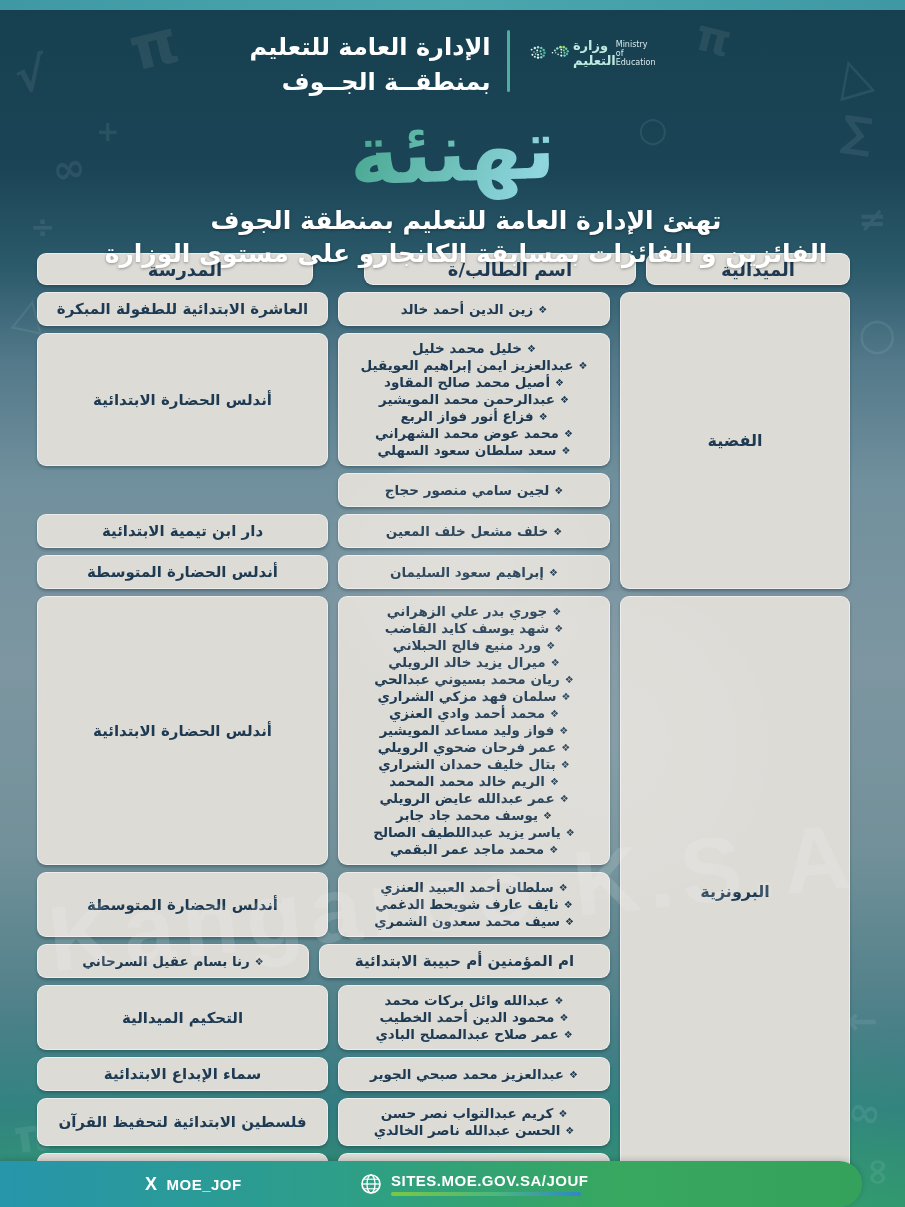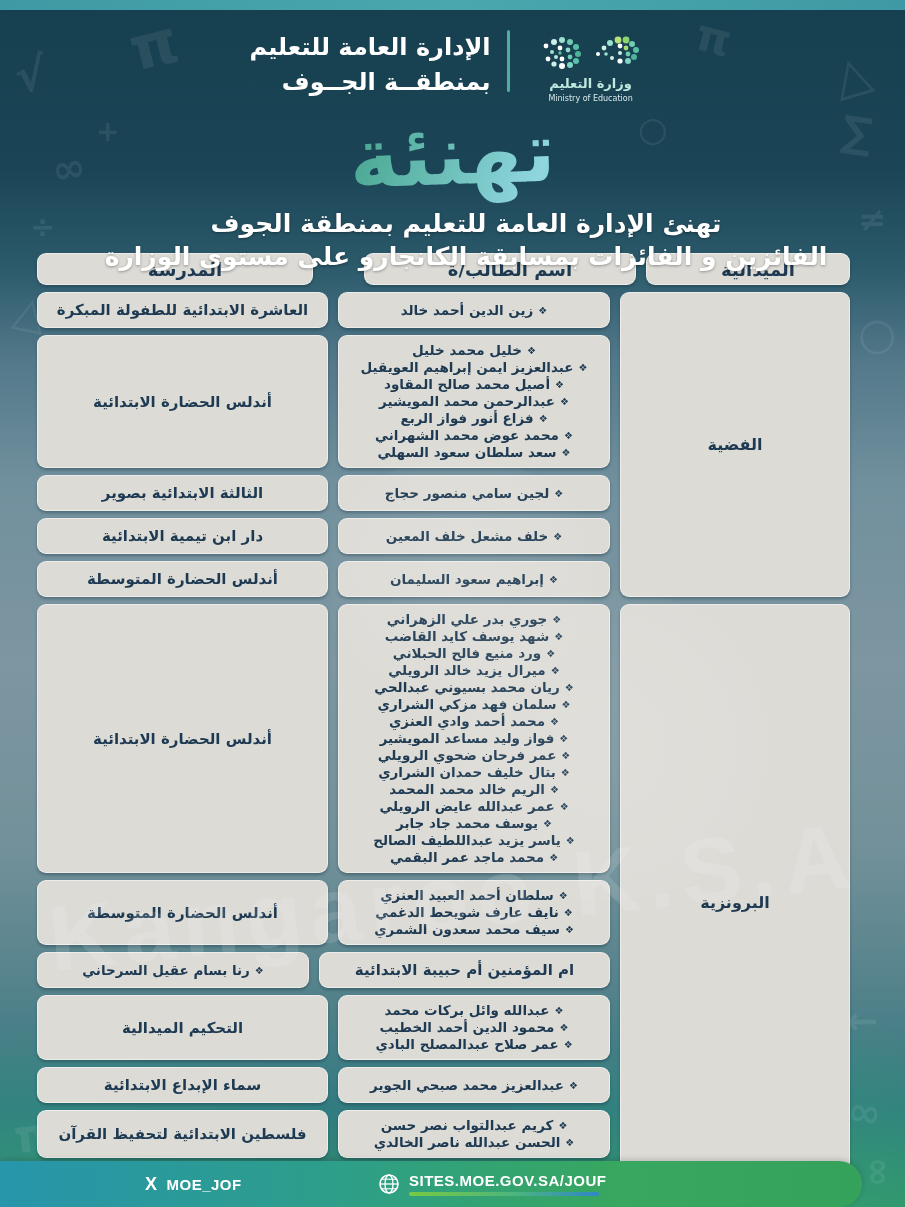--- a/index.html
+++ b/index.html
@@ -17,21 +17,21 @@
   }
   .top-strip{position:absolute;top:0;left:0;right:0;height:10px;
     background:linear-gradient(90deg,#3e99a4,#4aa7ae 50%,#3e99a4);z-index:3;}
   
   .doodle{position:absolute;color:rgba(255,255,255,.08);font-weight:bold;z-index:1;pointer-events:none;line-height:1;}
   
   .org-header{position:relative;z-index:3;margin-top:30px;display:flex;direction:ltr;
     justify-content:center;align-items:flex-start;gap:16px;color:#fff;}
   .org-name{text-align:right;font-weight:bold;font-size:24px;line-height:1.45;}
   .divider{width:3px;height:62px;border-radius:2px;background:#4fae9e;}
-  .logo{display:flex;flex-direction:column;align-items:center;width:130px;}
+  .logo{display:flex;align-items:center;width:130px;}
   .logo-ar{color:#bfe9df;font-size:13px;font-weight:bold;margin-top:2px;letter-spacing:1px;}
   .logo-en{color:#d9e9ec;font-size:8px;margin-top:3px;}
   
   .callig{position:relative;z-index:3;text-align:center;margin-top:6px;height:96px;line-height:92px;
     font-size:84px;font-weight:bold;color:#6fc3b0;transform:rotate(-2deg);}
   @supports ((-webkit-background-clip:text) or (background-clip:text)){
     .callig{background:linear-gradient(115deg,#7bbf3f 8%,#45a58c 38%,#8fd6df 60%,#3da0b4 85%);
       -webkit-background-clip:text;background-clip:text;color:transparent;}
   }
   .title{position:relative;z-index:3;color:#fff;font-weight:bold;font-size:25px;
@@ -47,37 +47,37 @@
   .student-w{width:272px;flex:none;margin-left:41px;}
   .school-w{flex:1;}
   .group{display:flex;gap:10px;margin-top:7px;align-items:stretch;}
   .medal-cell{width:230px;flex:none;font-size:16px;font-weight:bold;text-align:center;}
   .rows{flex:1;display:flex;flex-direction:column;gap:7px;}
   .row{display:flex;gap:10px;flex:1;}
   .student-cell{width:272px;flex:none;min-height:34px;padding:6px 8px;
     flex-direction:column;justify-content:center;font-size:13.5px;font-weight:bold;line-height:16px;}
   .name-line{white-space:nowrap;text-align:center;}
   .bullet{font-size:10px;margin-left:5px;vertical-align:1px;}
-  .school-cell{flex:1;min-height:34px;font-size:15px;font-weight:bold;padding:8px 10px;text-align:center;}
+  .school-cell{flex:1;min-height:34px;font-size:15px;font-weight:bold;padding:1px 10px;text-align:center;}
   
   .watermark{position:absolute;top:845px;left:50%;transform:translateX(-50%) rotate(-6deg);
     z-index:5;font-family:"Liberation Sans",sans-serif;font-weight:bold;font-size:92px;
     letter-spacing:8px;color:rgba(255,255,255,.13);white-space:nowrap;pointer-events:none;direction:ltr;}
   .swoosh{position:absolute;border-radius:50%;z-index:4;pointer-events:none;
     background:radial-gradient(circle, rgba(255,255,255,.10), rgba(255,255,255,.04) 58%, transparent 72%);}
   .swoosh.a{top:460px;left:300px;width:320px;height:230px;}
   .swoosh.b{top:590px;left:400px;width:400px;height:310px;}
   
   .footer{position:absolute;bottom:0;left:0;width:862px;height:46px;z-index:6;direction:ltr;
     background:linear-gradient(90deg,#2795ab,#2d9e8a 38%,#38a75f 72%,#35a25c);
     border-radius:0 24px 24px 0;box-shadow:0 -1px 6px rgba(0,0,0,.18);}
   .f-item{position:absolute;top:0;height:46px;display:flex;align-items:center;gap:9px;
     color:#fff;font-weight:bold;font-size:15px;font-family:"Liberation Sans",sans-serif;letter-spacing:.5px;}
   .f-x{left:145px;}
-  .f-web{left:378px;}
+  .f-web{left:360px;}
   .x-icon{font-size:18px;font-weight:900;}
   .web-col{display:flex;flex-direction:column;align-items:flex-start;}
   .under{height:4px;width:96%;border-radius:2px;margin-top:3px;
     background:linear-gradient(90deg,#79c943,#4db67c 55%,#2f86c9);}
 </style>
 </head>
 <body>
 
 <div class="page">
   <div class="top-strip"></div>
@@ -182,21 +182,20 @@
                 <div class="name-line"><span class="bullet">❖</span><span>فزاع أنور فواز الربع</span></div>
                 <div class="name-line"><span class="bullet">❖</span><span>محمد عوض محمد الشهراني</span></div>
                 <div class="name-line"><span class="bullet">❖</span><span>سعد سلطان سعود السهلي</span></div>
               </div>
               <div class="cell school-cell">أندلس الحضارة الابتدائية</div>
             </div>
             <div class="row">
               <div class="cell student-cell">
                 <div class="name-line"><span class="bullet">❖</span><span>لجين سامي منصور حجاج</span></div>
               </div>
-              <div class="cell school-cell">الثالثة الابتدائية بصوير</div>
             </div>
             <div class="row">
               <div class="cell student-cell">
                 <div class="name-line"><span class="bullet">❖</span><span>خلف مشعل خلف المعين</span></div>
               </div>
               <div class="cell school-cell">دار ابن تيمية الابتدائية</div>
             </div>
             <div class="row">
               <div class="cell student-cell">
                 <div class="name-line"><span class="bullet">❖</span><span>إبراهيم سعود السليمان</span></div>

